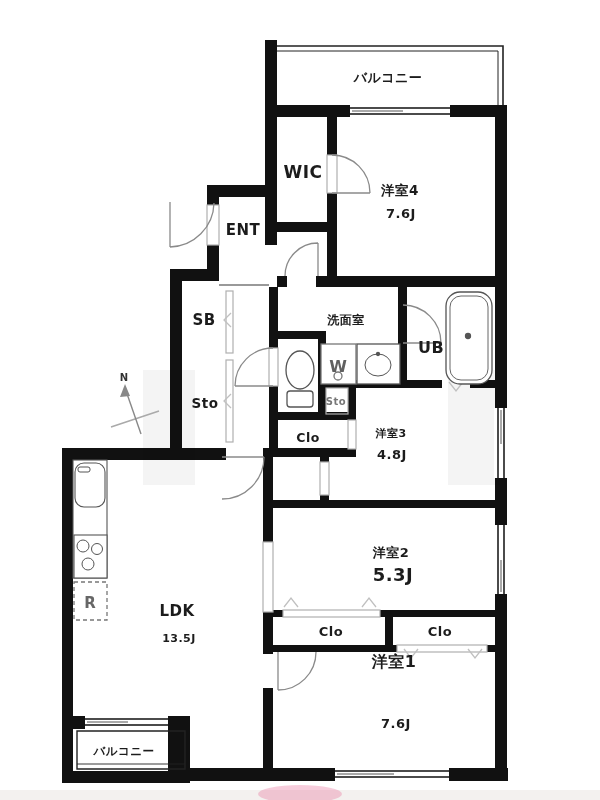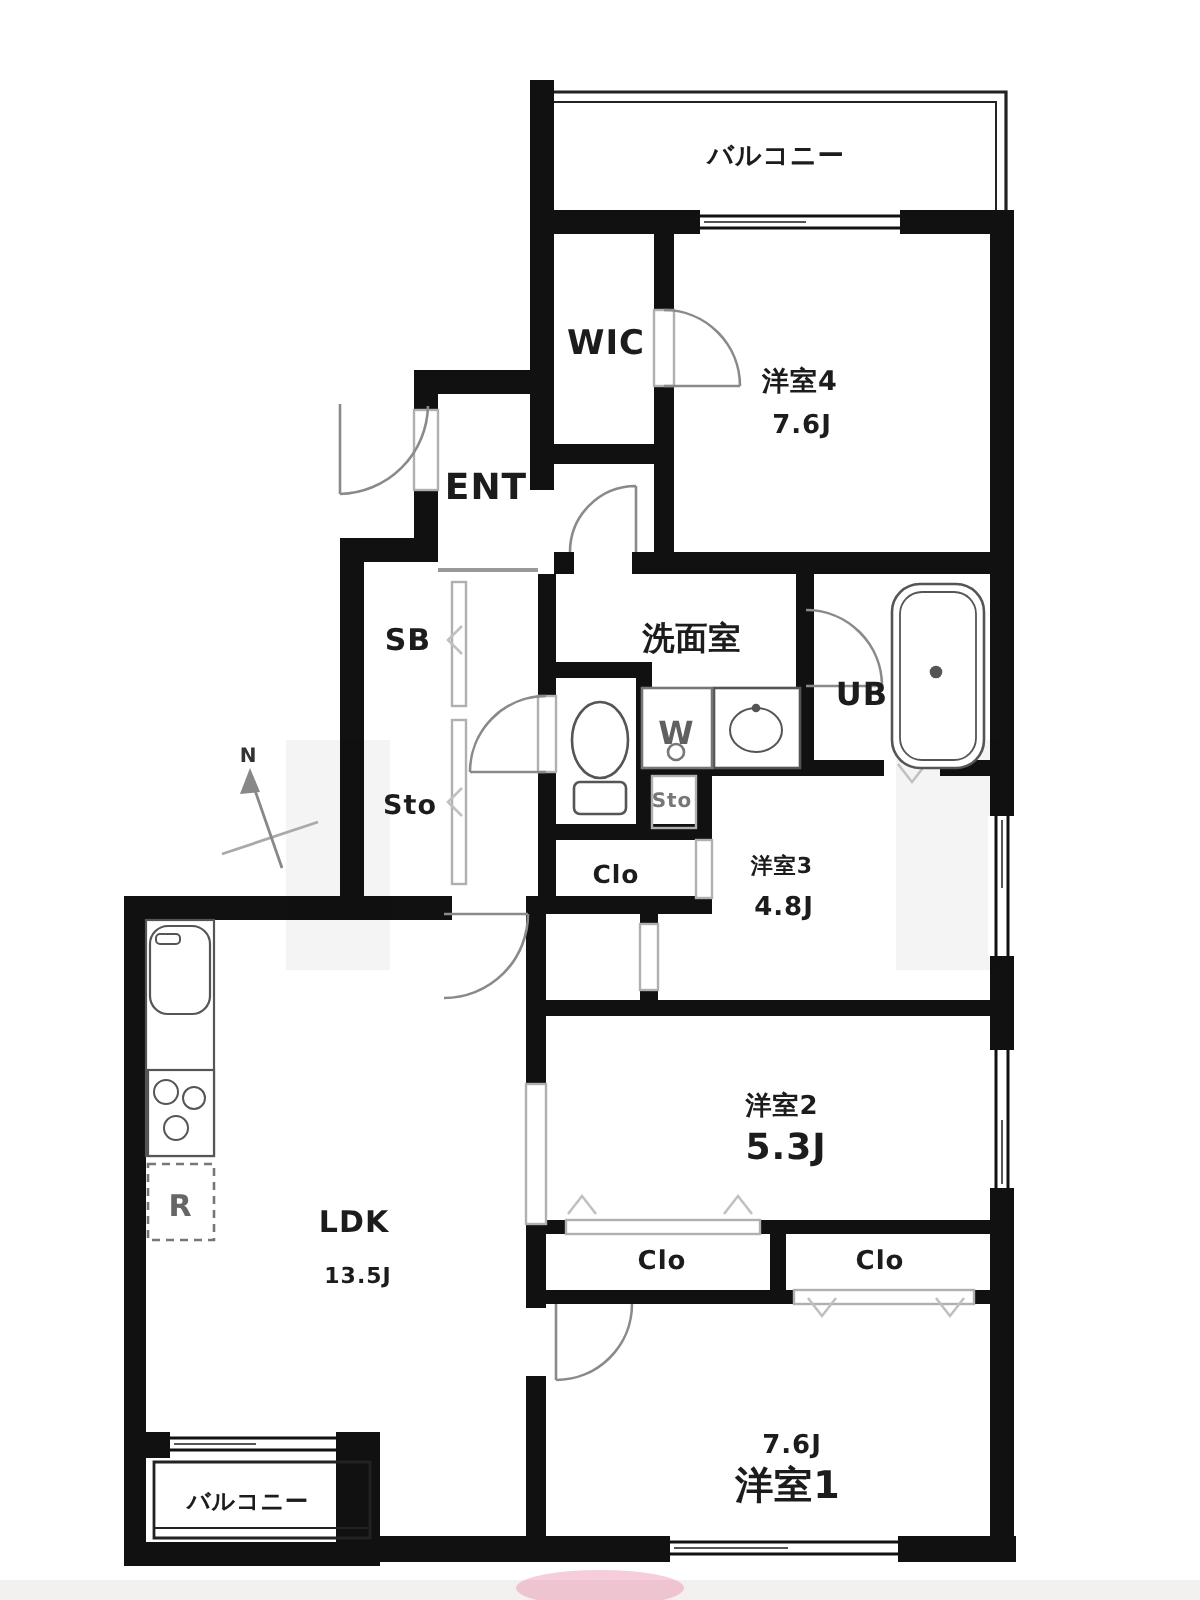--- a/index.html
+++ b/index.html
@@ -161,32 +161,32 @@
     </g>
 
     <text x="338" y="372" text-anchor="middle" class="svgtxt" font-size="16" fill="#606060">W</text>
     <text x="90" y="608" text-anchor="middle" class="svgtxt" font-size="15" fill="#666">R</text>
   </svg>
 
   <div class="lbl" style="left:388px;top:78px;font-size:13px">バルコニー</div>
   <div class="lbl" style="left:303px;top:172px;font-size:17px">WIC</div>
   <div class="lbl" style="left:400px;top:191px;font-size:13.5px">洋室4</div>
   <div class="lbl" style="left:401px;top:213px;font-size:13px">7.6J</div>
-  <div class="lbl" style="left:243px;top:244px;font-size:18px">ENT</div>
+  <div class="lbl" style="left:243px;top:230px;font-size:15px">ENT</div>
   <div class="lbl" style="left:204px;top:320px;font-size:15px">SB</div>
   <div class="lbl" style="left:205px;top:403px;font-size:13.5px">Sto</div>
-  <div class="lbl" style="left:346px;top:320px;font-size:16px">洗面室</div>
+  <div class="lbl" style="left:346px;top:320px;font-size:12px">洗面室</div>
   <div class="lbl" style="left:431px;top:347px;font-size:16px">UB</div>
   <div class="lbl gray" style="left:336px;top:401px;font-size:10px">Sto</div>
   <div class="lbl" style="left:308px;top:437px;font-size:12.5px">Clo</div>
   <div class="lbl" style="left:391px;top:433px;font-size:11px">洋室3</div>
   <div class="lbl" style="left:392px;top:454px;font-size:13px">4.8J</div>
   <div class="lbl" style="left:391px;top:553px;font-size:13px">洋室2</div>
   <div class="lbl" style="left:393px;top:574px;font-size:18px">5.3J</div>
   <div class="lbl" style="left:177px;top:611px;font-size:15px">LDK</div>
   <div class="lbl" style="left:179px;top:638px;font-size:11px">13.5J</div>
   <div class="lbl" style="left:331px;top:631px;font-size:13px">Clo</div>
   <div class="lbl" style="left:440px;top:631px;font-size:13px">Clo</div>
-  <div class="lbl" style="left:394px;top:743px;font-size:19px">洋室1</div>
+  <div class="lbl" style="left:394px;top:662px;font-size:16px">洋室1</div>
   <div class="lbl" style="left:396px;top:723px;font-size:13px">7.6J</div>
   <div class="lbl" style="left:124px;top:751px;font-size:11.5px">バルコニー</div>
 
 </div>
 
 </body></html>

